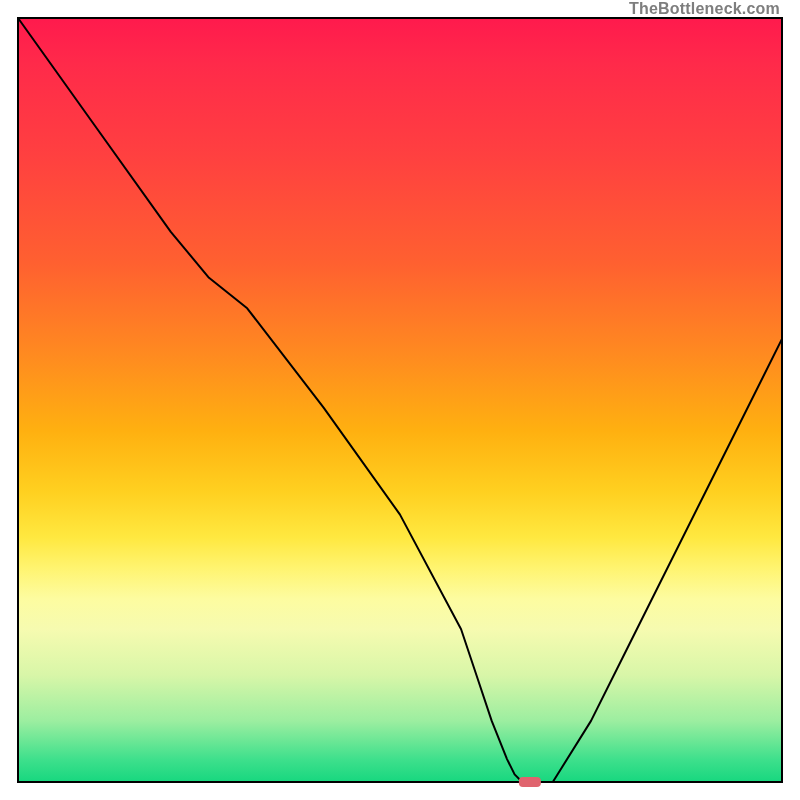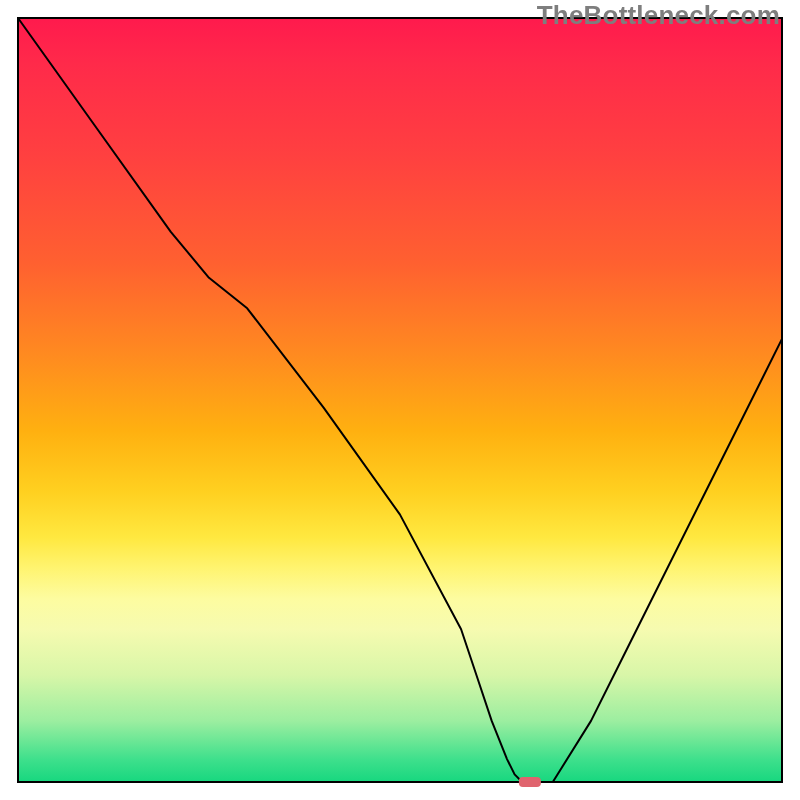--- a/index.html
+++ b/index.html
@@ -45,21 +45,21 @@
     position: absolute;
     left: 0;
     top: 0;
     width: 800px;
     height: 800px;
   }
   .watermark {
     position: absolute;
     top: 0;
     right: 20px;
-    font-size: 26px;
+    font-size: 16px;
     font-weight: bold;
     color: #7e7e7e;
     letter-spacing: 0.2px;
     user-select: none;
   }
   .curve {
     fill: none;
     stroke: #000000;
     stroke-width: 2.0;
     stroke-linecap: round;

